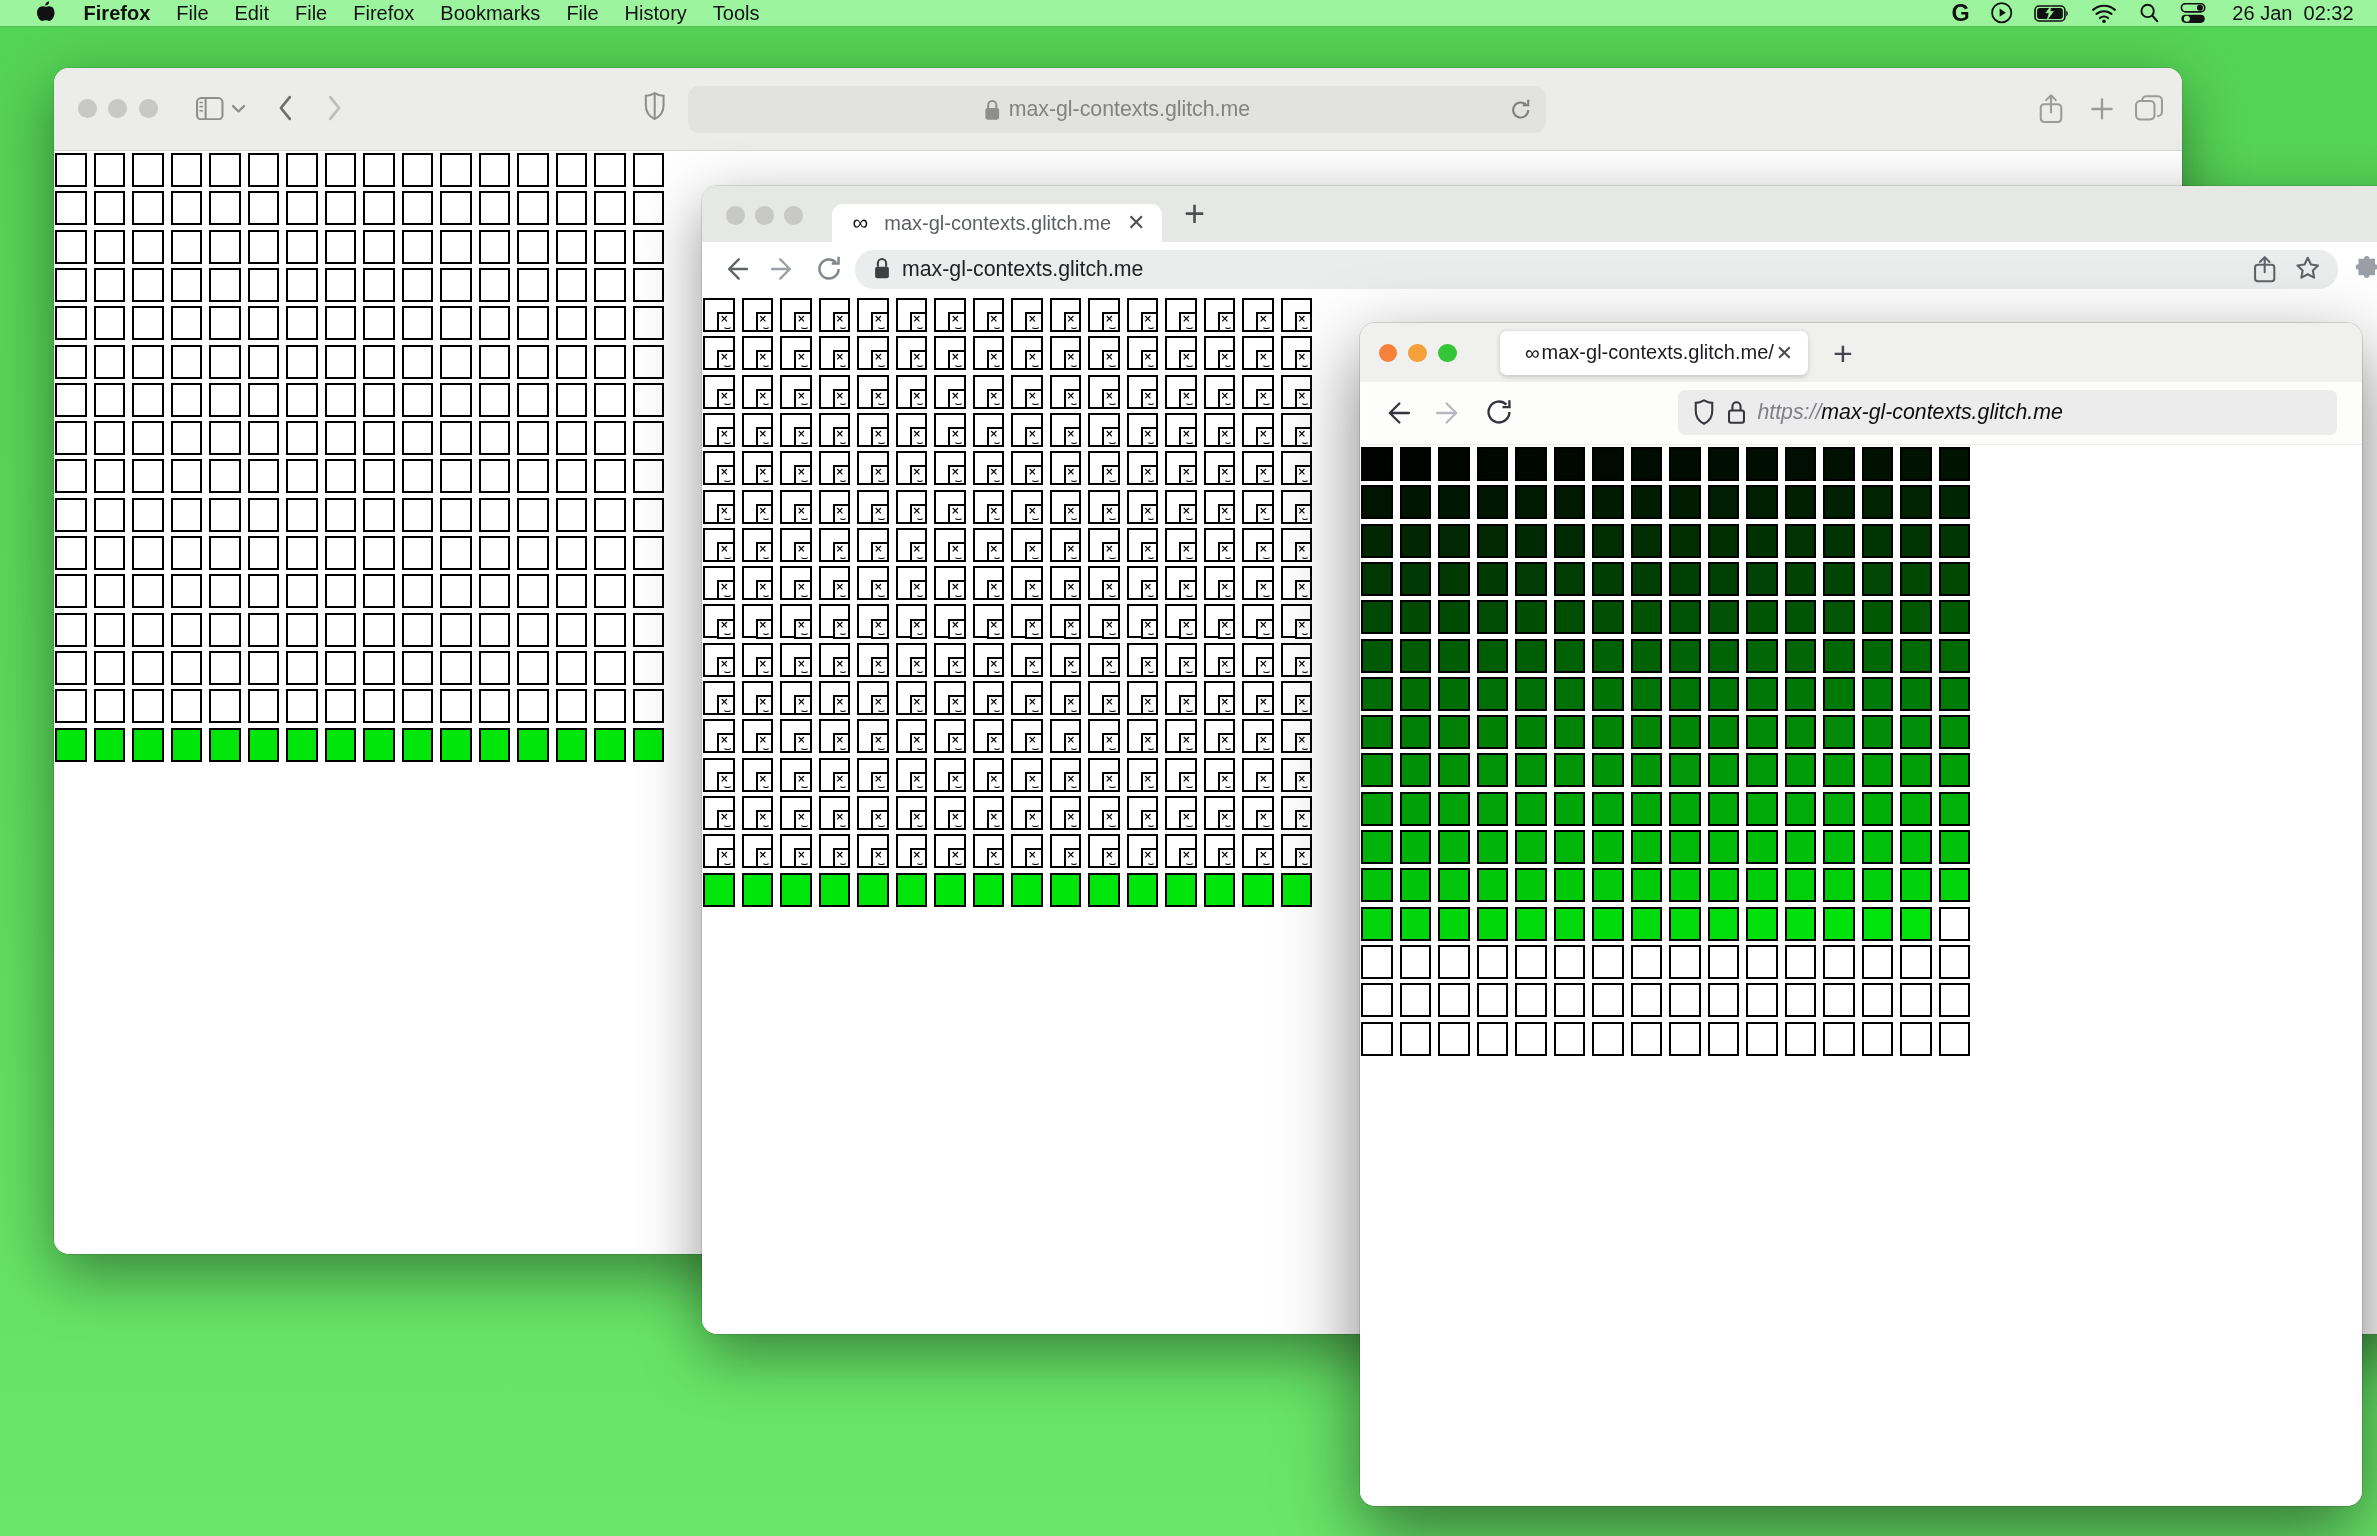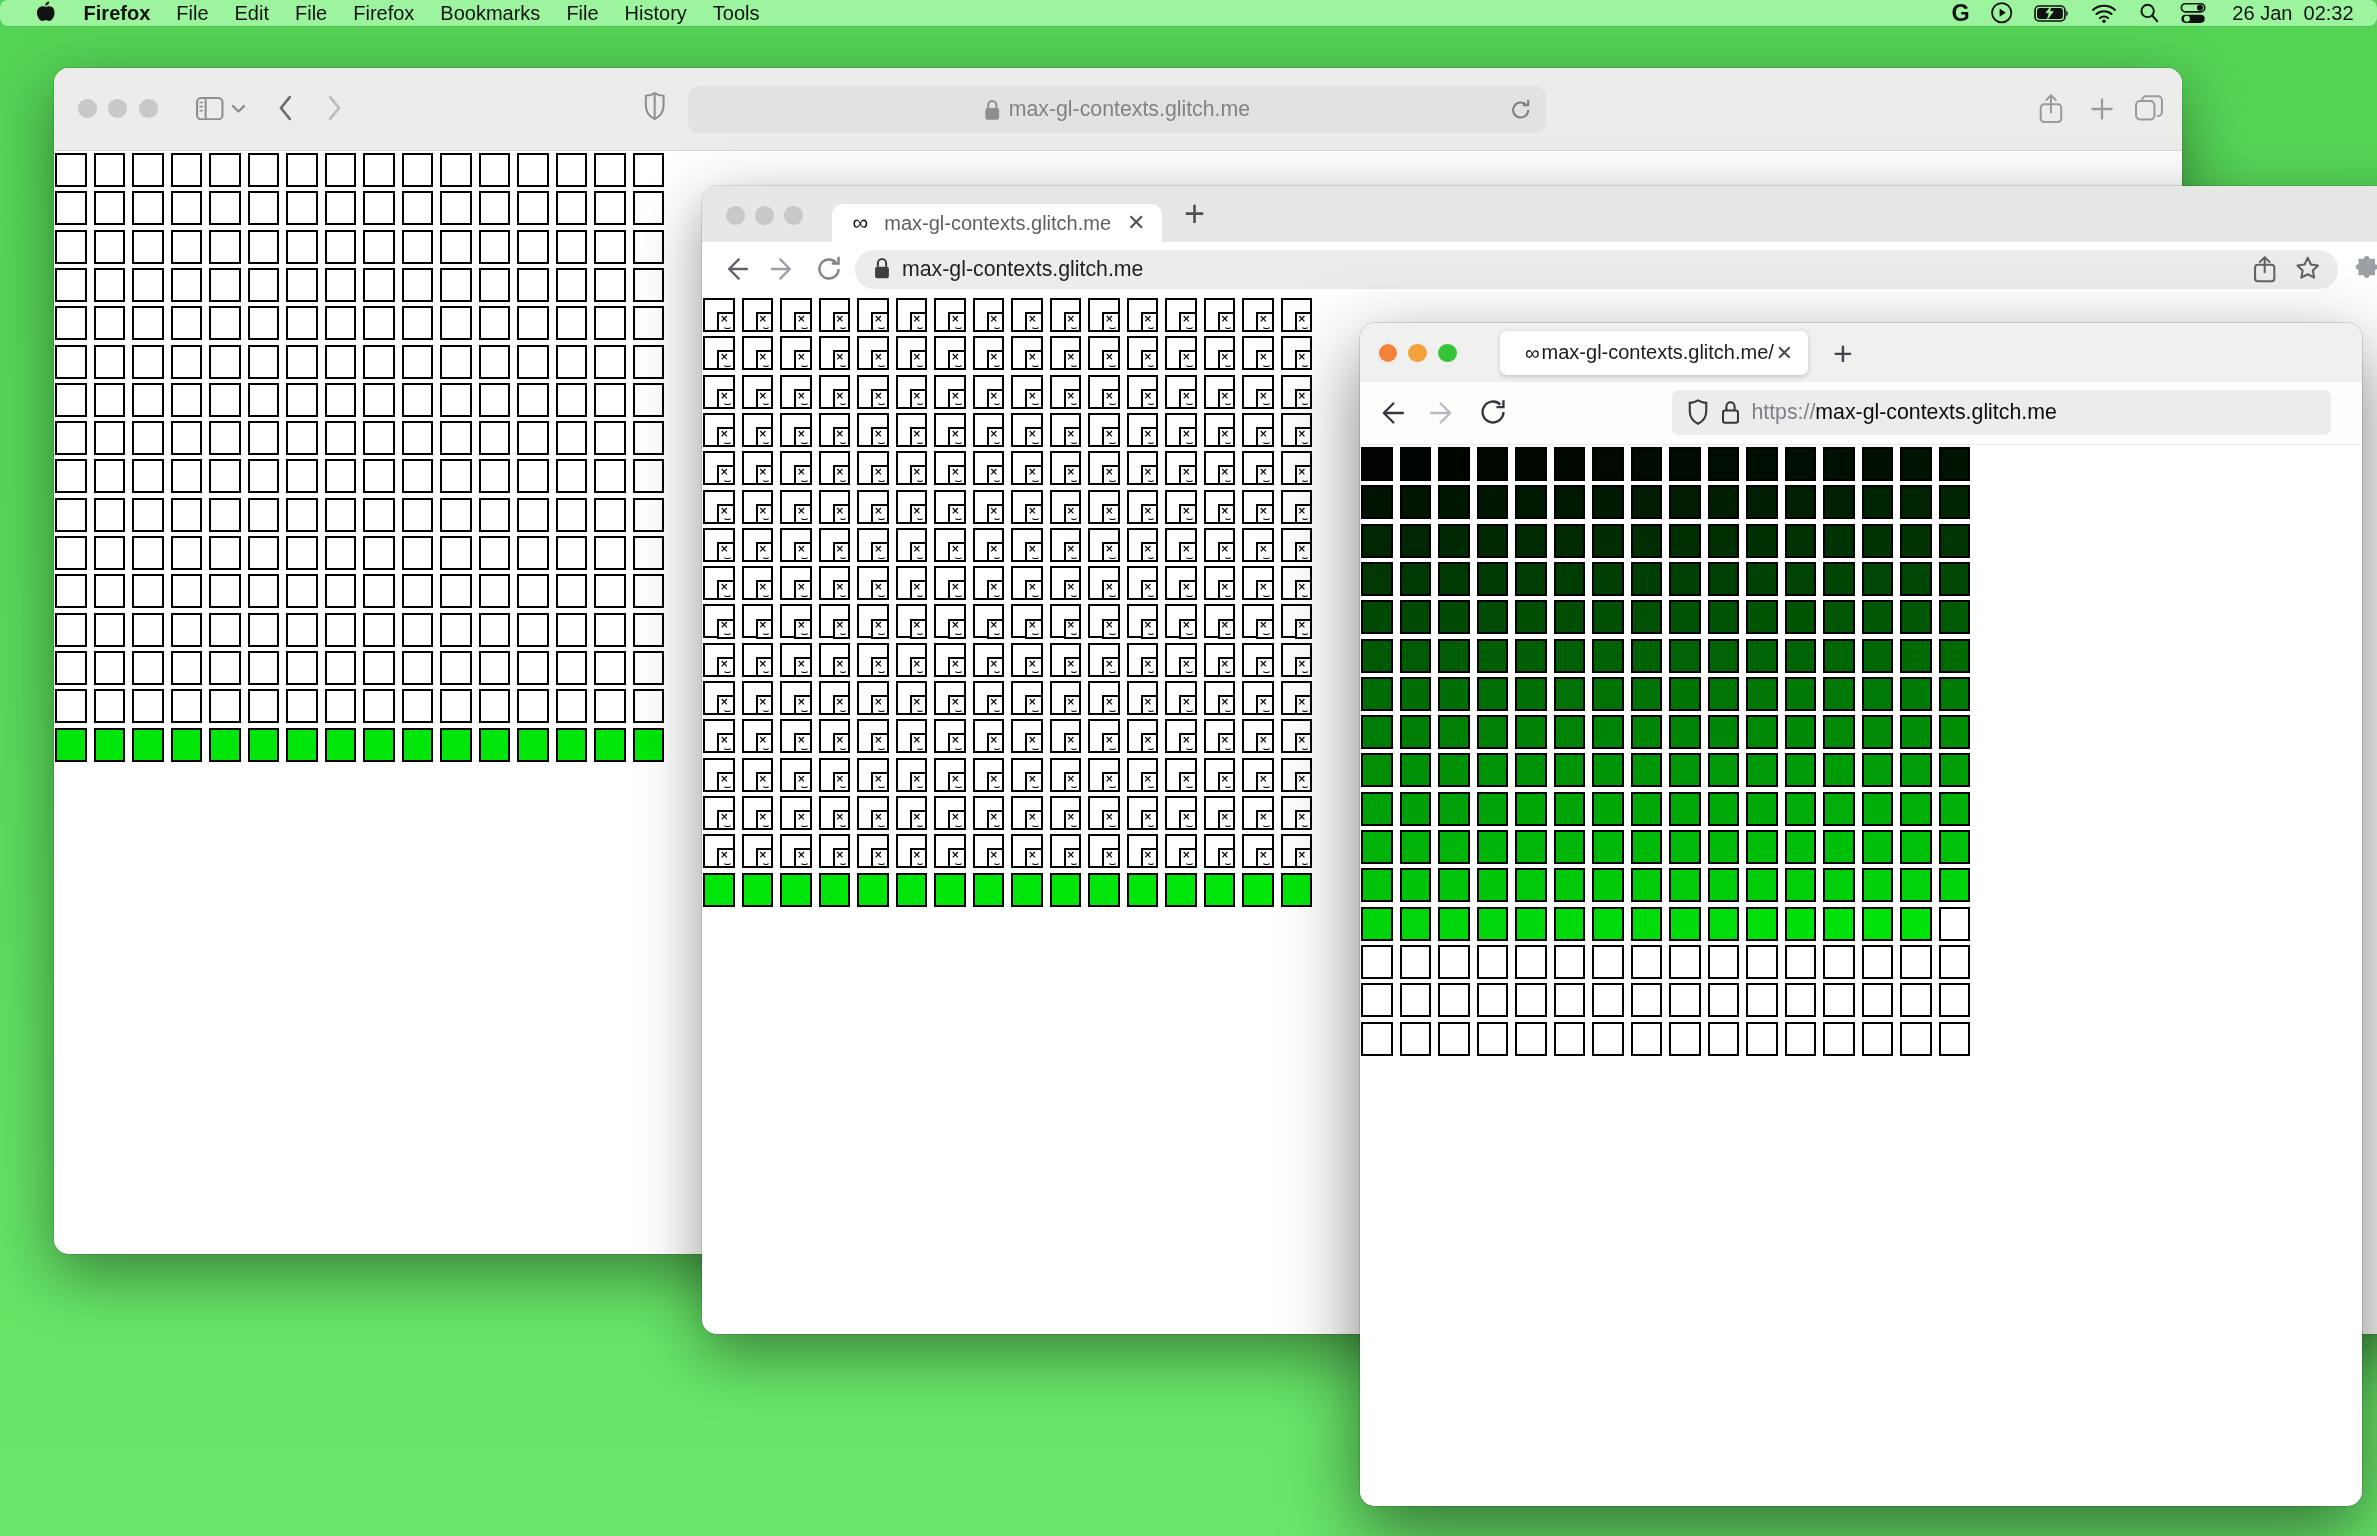--- a/index.html
+++ b/index.html
@@ -5,21 +5,21 @@
   html,body{margin:0;padding:0;}
   body{
     width:2377px;height:1537px;position:relative;overflow:hidden;
     font-family:"Liberation Sans","DejaVu Sans",sans-serif;
     background:linear-gradient(180deg,#55d355 0%,#5bd95b 45%,#6ae76a 100%);
   }
   svg{display:block}
   
   .menubar{position:absolute;left:0;top:0;width:100%;height:26px;background:#9cf59e;
     display:flex;align-items:center;font-size:20px;color:#111;
-    box-shadow:0 0.7px 0 rgba(0,0,0,0.12);border-radius:8px;}
+    box-shadow:0 0.7px 0 rgba(0,0,0,0.12);}
   .menubar .apple{margin-left:34px;display:flex;align-items:center;}
   .menubar .appname{font-weight:700;margin-left:29px;}
   .menubar .menu{margin-left:26px;}
   .menubar .spacer{flex:1}
   .menubar .sticon{margin-right:20.6px;display:flex;align-items:center;}
   .menubar .clock{margin-right:23.4px;margin-left:4.1px;white-space:nowrap;}
   
   .window{position:absolute;border-radius:15px;
     box-shadow:0 0 0 0.7px rgba(0,0,0,0.14),0 20.6px 62px rgba(0,0,0,0.42);}
   .window,.window *{box-sizing:content-box;}
@@ -58,22 +58,22 @@
   #firefox{left:1360px;top:323px;width:1002px;height:1183px;background:#fff;z-index:3;
     box-shadow:0 0 0 0.7px rgba(0,0,0,0.18),0 27.5px 76px rgba(0,0,0,0.5);}
   #firefox .tabbar{position:absolute;left:0;top:0;right:0;height:59px;background:#f0f1ef;
     border-radius:15px 15px 0 0;}
   #firefox .tab{position:absolute;left:140px;top:7.6px;width:308px;height:44px;background:#fff;
     border-radius:6.9px;box-shadow:0 1.4px 5.5px rgba(0,0,0,0.18);display:flex;align-items:center;}
   #firefox .tab .fav{margin-left:25px;font-size:20.6px;color:#111;}
   #firefox .tab .tlabel{flex:1;text-align:center;font-size:20px;color:#1b1b1f;}
   #firefox .tab .tclose{margin-right:15px;font-size:20.6px;color:#4a4a52;}
   #firefox .newtab{position:absolute;left:473px;top:11px;}
-  #firefox .toolbar{position:absolute;left:0;top:59px;right:0;height:62px;background:#fdfdfc;
-    border-bottom:0.7px solid #ececea;}
+  #firefox .toolbar{position:absolute;left:6px;top:59px;right:0;height:62px;background:#fdfdfc;
+    border-bottom:0.7px solid #ececea;font-style:italic;}
   #firefox .field{position:absolute;left:312px;top:8.3px;width:659px;height:45px;background:#ececec;
     border-radius:6.9px;display:flex;align-items:center;font-size:21.3px;}
   #firefox .field .scheme{color:#80808a;margin-left:11px;}
   #firefox .field .host{color:#0c0c0d;}
   #firefox .content{top:122px;}
   
   .grid{position:absolute;left:1.4px;top:2.1px;}
   .grid-row{display:flex;}
   .cell{width:27.5px;height:30px;border:2.1px solid #000;background:#fff;
     margin:0 7px 4.3px 0;position:relative;}

